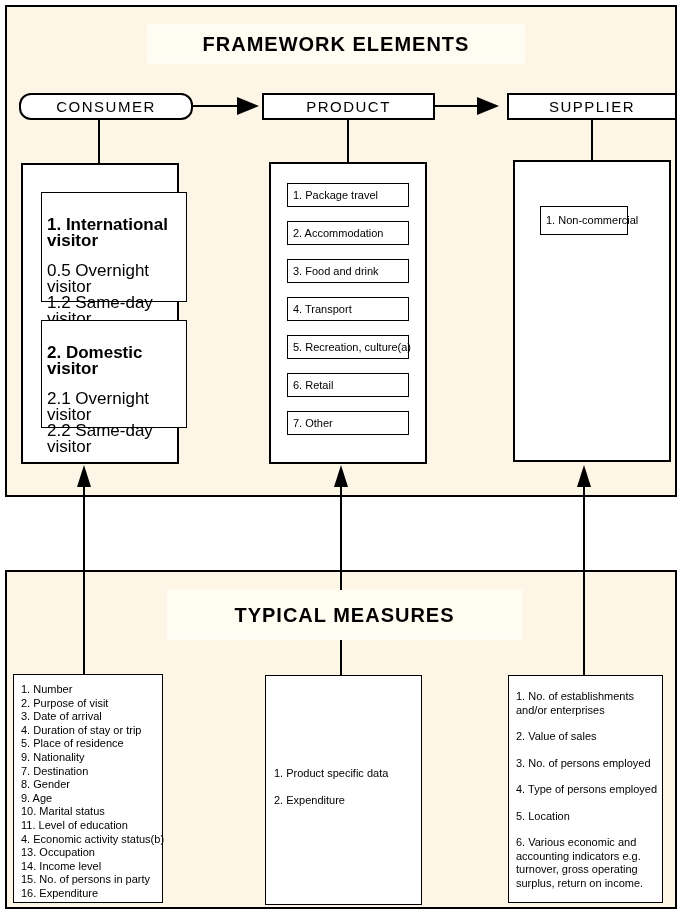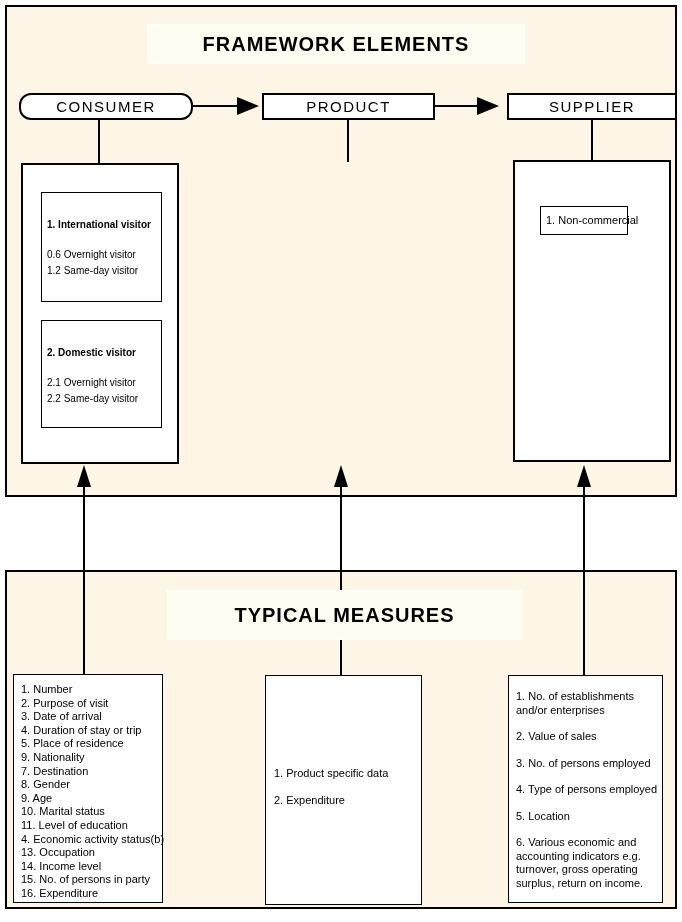--- a/index.html
+++ b/index.html
@@ -43,22 +43,22 @@
   .vconn-consumer { left: 91px;  top: 113px; height: 43px; }
   .vconn-product  { left: 340px; top: 113px; height: 42px; }
   .vconn-supplier { left: 584px; top: 113px; height: 40px; }
 
   .container-box { position: absolute; background: #fff; border: 2px solid #000; z-index: 3; }
   .cont-consumer { left: 14px;  top: 156px; width: 158px; height: 301px; }
   .cont-product  { left: 262px; top: 155px; width: 158px; height: 302px; }
   .cont-supplier { left: 506px; top: 153px; width: 158px; height: 302px; }
 
   .visitor-box {
-    position: absolute; left: 18px; width: 121px; background: #fff; border: 1px solid #000;
-    font-size: 10px; padding: 24px 3px 0 5px; line-height: 16px;
+    position: absolute; left: 18px; width: 146px; background: #fff; border: 1px solid #000;
+    font-size: 17px; padding: 24px 3px 0 5px; line-height: 16px;
   }
   .visitor-1 { top: 27px;  height: 110px; }
   .visitor-2 { top: 155px; height: 108px; }
   .visitor-box .vtitle { font-weight: bold; margin-bottom: 14px; }
 
   .prod-items { position: absolute; left: 16px; top: 19px; width: 126px; }
   .prod-item {
     width: 122px; height: 24px; background: #fff; border: 1px solid #000;
     font-size: 11px; line-height: 22px; padding-left: 5px; margin-bottom: 14px;
     white-space: nowrap;
@@ -109,30 +109,41 @@
     <div class="hline hline-2"></div>
     <div class="tri-right tri-r2"></div>
 
     <div class="vconn vconn-consumer"></div>
     <div class="vconn vconn-product"></div>
     <div class="vconn vconn-supplier"></div>
 
     <div class="container-box cont-consumer">
       <div class="visitor-box visitor-1">
         <div class="vtitle">1. International visitor</div>
-        <div>0.6 Overnight visitor</div>
+        <div>0.5 Overnight visitor</div>
         <div>1.2 Same-day visitor</div>
       </div>
       <div class="visitor-box visitor-2">
         <div class="vtitle">2. Domestic visitor</div>
         <div>2.1 Overnight visitor</div>
         <div>2.2 Same-day visitor</div>
       </div>
     </div>
 
+    <div class="container-box cont-product">
+      <div class="prod-items">
+        <div class="prod-item">1. Package travel</div>
+        <div class="prod-item">2. Accommodation</div>
+        <div class="prod-item">3. Food and drink</div>
+        <div class="prod-item">4. Transport</div>
+        <div class="prod-item">5. Recreation, culture(a)</div>
+        <div class="prod-item">6. Retail</div>
+        <div class="prod-item">7. Other</div>
+      </div>
+    </div>
 
     <div class="container-box cont-supplier">
       <div class="supp-items">
         <div class="supp-item">1. Non-commercial</div>
       </div>
     </div>
   </div>
 
   <div class="panel panel-bottom"></div>
 

